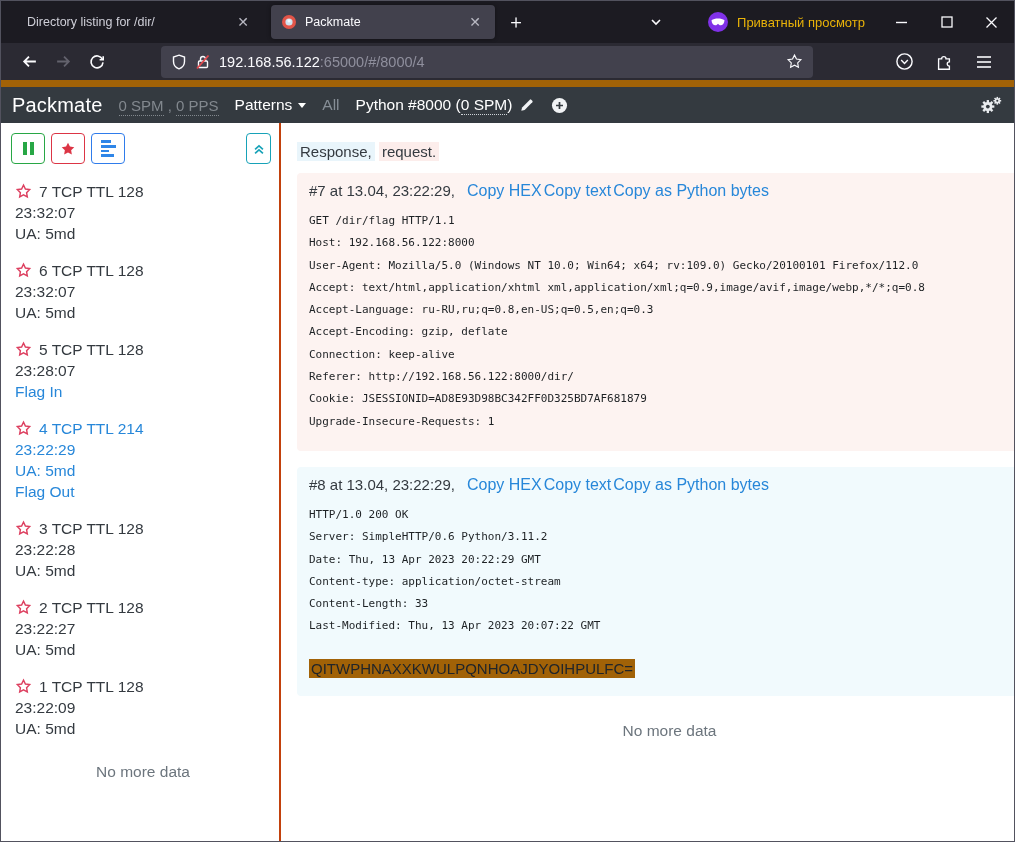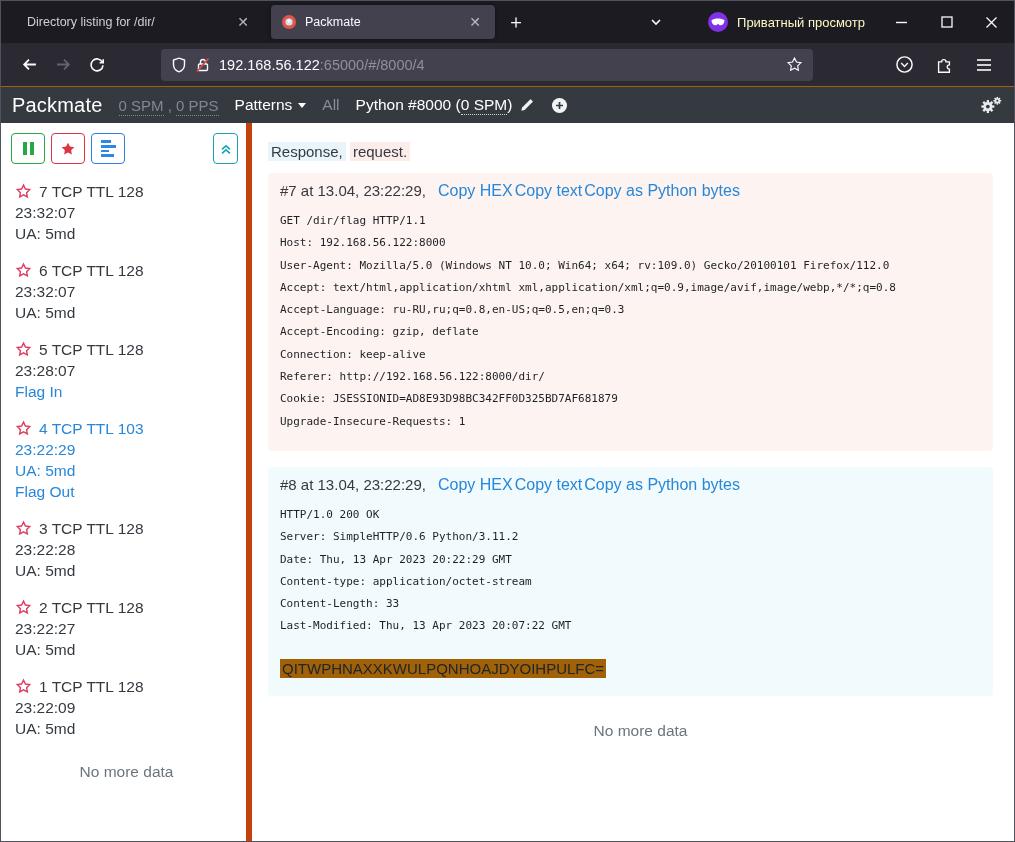--- a/index.html
+++ b/index.html
@@ -15,26 +15,26 @@
   .tab-inactive { width:246px; margin-left:16px; }
   .tab-active { width:224px; margin-left:8px; background:#42414d; color:#fbfbfe;
                 box-shadow:0 0 4px rgba(0,0,0,.4); }
   .tab-title { flex:1; white-space:nowrap; overflow:hidden; }
   .tab-close { color:#b9b9c3; font-size:14px; padding:2px 4px; border-radius:3px; }
   .favicon { width:16px; height:16px; margin-right:8px; flex:none; }
   .newtab-btn { color:#fbfbfe; font-size:19px; width:30px; height:30px; display:flex;
                 align-items:center; justify-content:center; margin-left:6px; border-radius:4px; }
   .tabbar-spacer { flex:1; }
   .tabs-dd { width:30px; height:30px; display:flex; align-items:center; justify-content:center; margin-right:36px; }
-  .private-badge { display:flex; align-items:center; gap:8px; color:#fef9c3; font-size:13px; margin-right:14px; }
+  .private-badge { display:flex; align-items:center; gap:8px; color:#eab308; font-size:13px; margin-right:14px; }
   .winctl { width:45px; height:42px; display:flex; align-items:center; justify-content:center; }
 
   
   .toolbar { height:44px; background:#2b2a33; display:flex; align-items:center; padding:0 12px;
-             flex:none; border-bottom:1px solid #a16207; }
+             flex:none; border-bottom:7px solid #a16207; }
   .navbtn { width:32px; height:32px; display:flex; align-items:center; justify-content:center;
             border-radius:4px; margin-right:2px; }
   .urlbar { width:652px; height:32px; background:#42414d; border-radius:4px; display:flex;
             align-items:center; padding:0 10px; margin-left:46px; gap:8px; }
   .url-text { flex:1; font-size:14.5px; color:#fbfbfe; white-space:nowrap; overflow:hidden; }
   .url-text .dim { color:#8f8f9d; }
   .toolbar-right { margin-left:auto; display:flex; align-items:center; gap:6px; }
 
   
   .pm-header { height:36px; background:#343a40; display:flex; align-items:center; padding:0 11px;
@@ -47,21 +47,21 @@
            border-top:5px solid #fff; display:inline-block; }
   .filter-all { color:#868e96; font-size:15.5px; }
   .service { color:#fff; font-size:15.5px; display:flex; align-items:center; gap:7px; }
   .service .dotted { border-color:#cfd4d9; }
   .hdr-right { margin-left:auto; }
 
   
   .app-body { flex:1; display:flex; overflow:hidden; background:#fff; }
 
   
-  .sidebar { width:251px; flex:none; border-right:6px solid #c2410c; padding:10px 8px 0 10px; }
+  .sidebar { width:280px; flex:none; border-right:2px solid #c2410c; padding:10px 8px 0 10px; }
   .side-toolbar { display:flex; gap:6px; align-items:center; }
   .tbtn { width:34px; height:31px; border-radius:4px; display:flex; align-items:center;
           justify-content:center; background:#fff; }
   .tbtn-pause { border:1px solid #28a745; }
   .tbtn-star  { border:1px solid #dc3545; color:#dc3545; font-size:16px; }
   .tbtn-lines { border:1px solid #2f7ceb; }
   .tbtn-collapse { border:1px solid #17a2b8; width:25px; height:31px; margin-left:auto; }
   .pause-bars { display:flex; gap:3px; }
   .pause-bars i { width:4px; height:13px; background:#28a745; display:block; }
   .lines-icon { display:flex; flex-direction:column; gap:2px; width:15px; }
@@ -323,21 +323,21 @@
           </div>
           <span class="line">23:28:07</span>
           <span class="line flag-link-in">Flag In</span>
         </div>
 
         <div class="pkt-item selected">
           <div class="pkt-title-row">
             <svg width="17" height="17" viewBox="0 0 24 24">
                 <path d="M12 3l2.7 5.5 6 .85-4.35 4.25 1.05 6L12 16.75 6.6 19.6l1.05-6L3.3 9.35l6-.85z" fill="none" stroke="#dd4060" stroke-width="2"></path>
               </svg>
-            <span class="pkt-title">4 TCP TTL 103</span>
+            <span class="pkt-title">4 TCP TTL 214</span>
           </div>
           <span class="line">23:22:29</span>
           <span class="line">UA: 5md</span>
           <span class="line flag-link-out">Flag Out</span>
         </div>
 
         <div class="pkt-item">
           <div class="pkt-title-row">
             <svg width="17" height="17" viewBox="0 0 24 24">
                 <path d="M12 3l2.7 5.5 6 .85-4.35 4.25 1.05 6L12 16.75 6.6 19.6l1.05-6L3.3 9.35l6-.85z" fill="none" stroke="#dd4060" stroke-width="2"></path>

